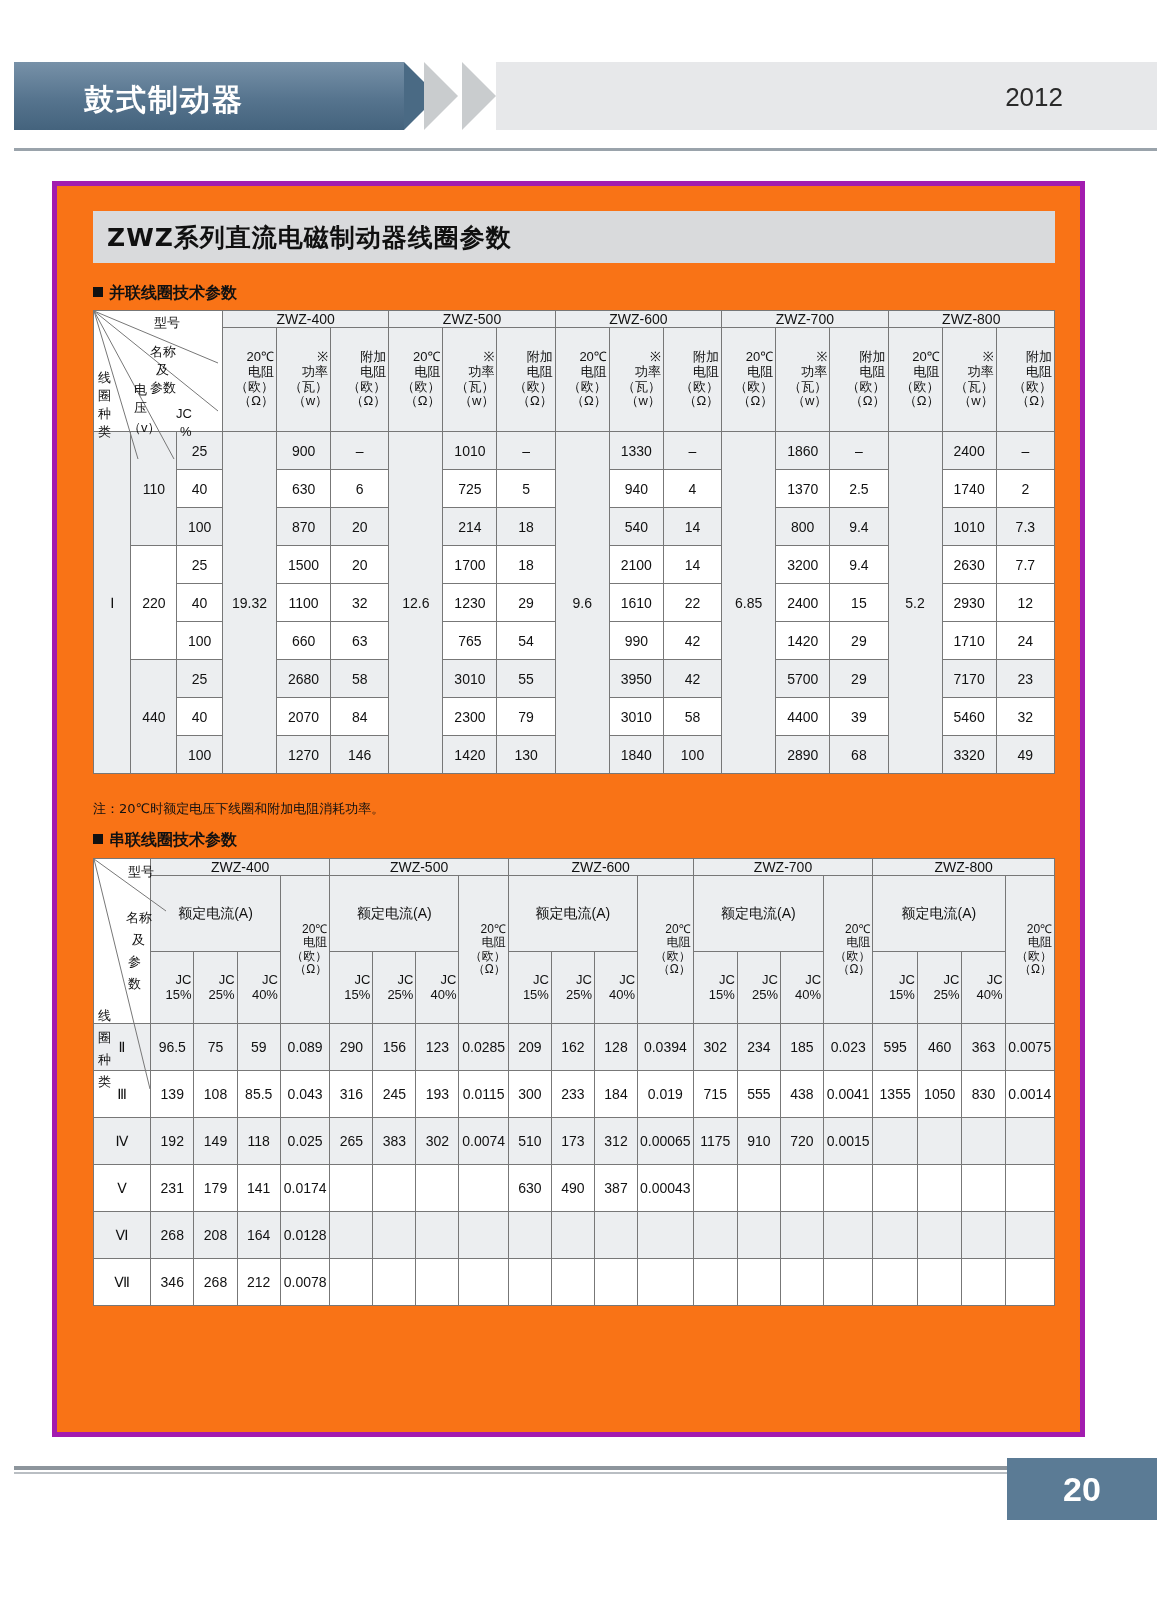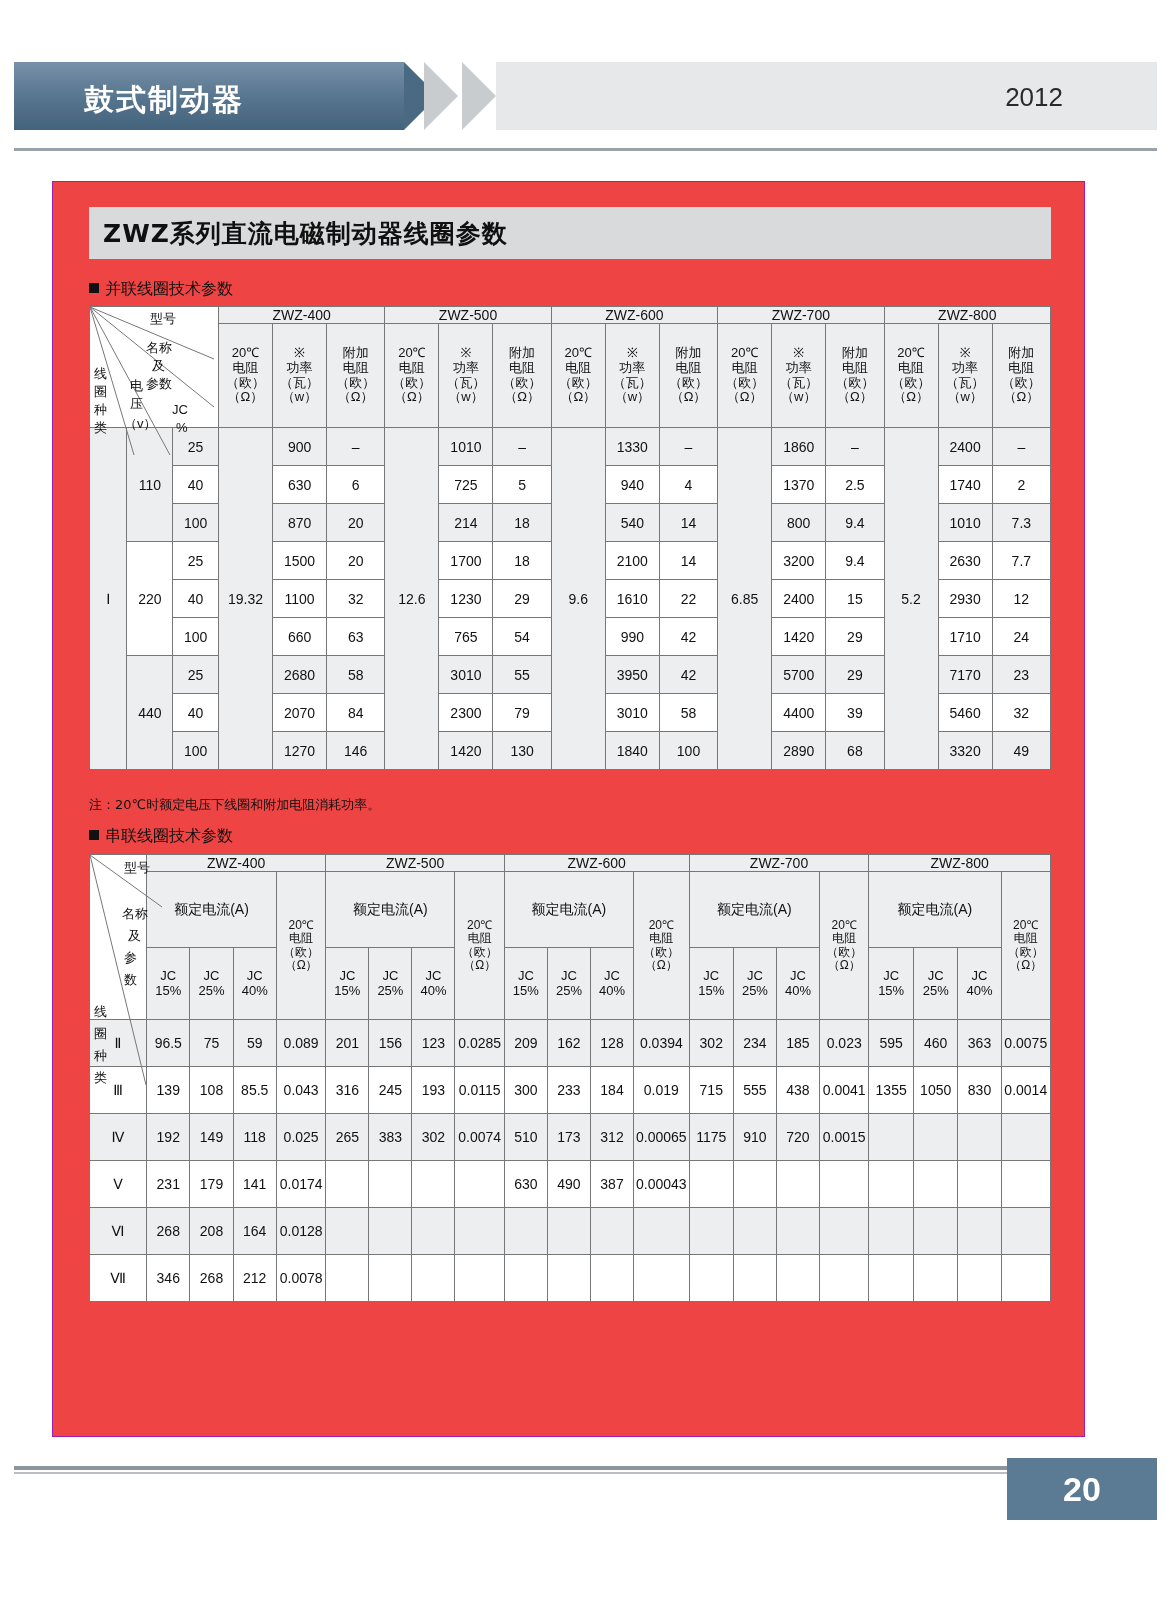--- a/index.html
+++ b/index.html
@@ -59,38 +59,38 @@
     font-family: "Liberation Sans", sans-serif;
   }
   .hdr-rule {
     position: absolute; left: 14px; top: 148px; width: 1143px; height: 3px;
     background: #9aa3ab;
   }
 
   
   .page-frame {
     position: absolute; left: 52px; top: 181px; width: 1033px; height: 1256px;
-    border: 1px solid #a21caf; background: #ef4444;
+    border: 5px solid #a21caf; background: #f97316;
   }
 
   .section-title-bar {
     position: absolute; left: 36px; top: 25px; width: 962px; height: 52px;
     background: #d9dadc;
     display: flex; align-items: center;
   }
   .section-title {
     margin-left: 14px;
     font-size: 25px; font-weight: bold; color: #101010;
     font-family: "DejaVu Sans", sans-serif;
     letter-spacing: 1px;
   }
 
   .sub-head {
     position: absolute;
-    font-size: 16px; font-weight: normal; color: #111;
+    font-size: 16px; font-weight: bold; color: #111;
     font-family: "DejaVu Sans", sans-serif;
   }
   .sub-head .bullet {
     display:inline-block; width: 10px; height: 10px; background:#111;
     margin-right: 6px; vertical-align: 1px;
   }
 
   
   table.grid {
     border-collapse: collapse;
@@ -117,21 +117,21 @@
   }
   .corner .lbl {
     position: absolute;
     font-size: 13px;
     line-height: 1.15;
     color: #111;
     white-space: nowrap;
   }
   .corner svg { position:absolute; left:0; top:0; }
 
-  .vstack { line-height: 1.12; font-size: 13px; }
+  .vstack { line-height: 1.12; font-size: 13px; text-align: right; }
   .small { font-size: 12px; }
 
   .note {
     position: absolute;
     font-size: 13px; color: #111;
     font-family: "DejaVu Sans", sans-serif;
   }
 
   
   .footer-rule1 {
@@ -691,21 +691,21 @@
             </div>
         </td>
       </tr>
 
       <tr>
         <td class="shade" style="height:47px;">Ⅱ</td>
         <td class="shade">96.5</td>
         <td class="shade">75</td>
         <td class="shade">59</td>
         <td class="shade small">0.089</td>
-        <td class="shade">201</td>
+        <td class="shade">290</td>
         <td class="shade">156</td>
         <td class="shade">123</td>
         <td class="shade small">0.0285</td>
         <td class="shade">209</td>
         <td class="shade">162</td>
         <td class="shade">128</td>
         <td class="shade small">0.0394</td>
         <td class="shade">302</td>
         <td class="shade">234</td>
         <td class="shade">185</td>

